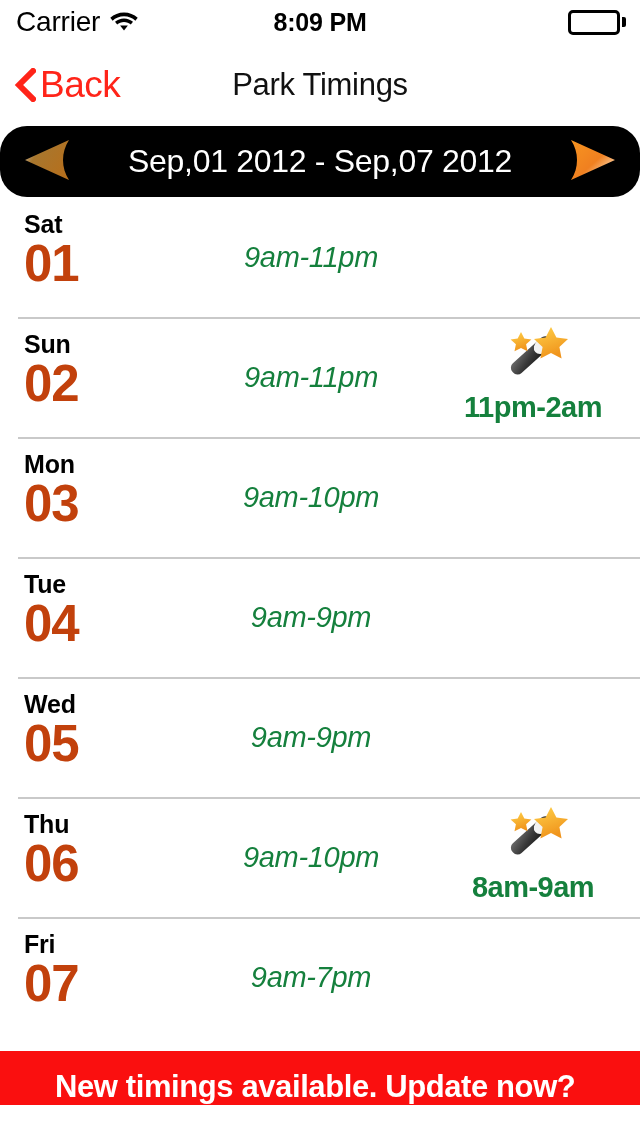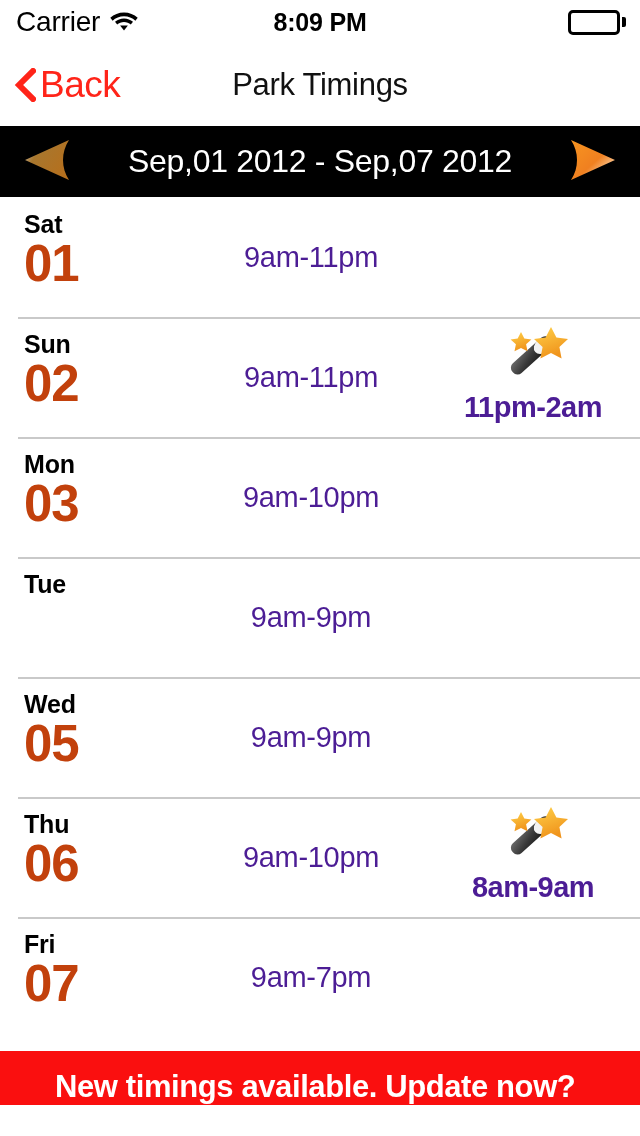--- a/index.html
+++ b/index.html
@@ -49,21 +49,21 @@
     text-align:center; font-size:31px; color:#111; letter-spacing:-0.3px;
   }
   .nav-action {
     position:absolute; right:16px; top:50%; transform:translateY(-50%);
     font-size:34px; color:#FF2419; letter-spacing:-0.4px; cursor:pointer;
   }
 
   
   .daterange {
     position:absolute; top:126px; left:0; width:640px; height:71px;
-    background:#000; display:flex; align-items:center; justify-content:center;
+    background:#000; display:flex; align-items:center; justify-content:center;border-radius:27px;
   }
   .dr-label {
     font-size:32px; color:#fff; letter-spacing:-0.3px; text-align:center;
   }
   .arrow-btn {
     position:absolute; top:0; height:71px; width:96px;
     display:flex; align-items:center; justify-content:center; cursor:pointer;
   }
   .arrow-prev { left:0; }
   .arrow-next { right:0; }
@@ -83,29 +83,29 @@
   .row-dow {
     font-size:25px; font-weight:bold; color:#000; line-height:1.05;
     letter-spacing:-0.2px;
   }
   .row-day {
     font-size:51px; font-weight:bold; color:#c2410c; line-height:1.0;
     letter-spacing:-1px; margin-top:1px;
   }
   .row-hours {
     position:absolute; left:180px; width:262px; top:44px;
-    text-align:center; font-size:29px; color:#4c1d95; letter-spacing:-0.3px;
+    text-align:center; font-size:29px; color:#15803d; letter-spacing:-0.3px;font-style:italic;
   }
   .row-magic {
     position:absolute; right:12px; top:8px; width:190px;
     display:flex; flex-direction:column; align-items:center;
   }
   .wand-icon { display:block; width:78px; height:70px; }
   .magic-hours {
-    font-size:29px; font-weight:bold; color:#4c1d95; letter-spacing:-0.5px;
+    font-size:29px; font-weight:bold; color:#15803d; letter-spacing:-0.5px;
     margin-top:-4px;
     text-align:right;
   }
 
   
   .banner {
     position:absolute; left:0; top:1051px; width:640px; height:54px;
     background:#FA0F0F; display:flex; align-items:flex-end; cursor:pointer;padding-left:43px;
   }
   .banner-text {
@@ -226,20 +226,21 @@
         <div class="row-dow">Mon</div>
         <div class="row-day">03</div>
       </div>
       <div class="row-hours">9am-10pm</div>
 
     </div>
 
     <div class="row">
       <div class="row-date">
         <div class="row-dow">Tue</div>
+        <div class="row-day">04</div>
       </div>
       <div class="row-hours">9am-9pm</div>
 
     </div>
 
     <div class="row">
       <div class="row-date">
         <div class="row-dow">Wed</div>
         <div class="row-day">05</div>
       </div>

